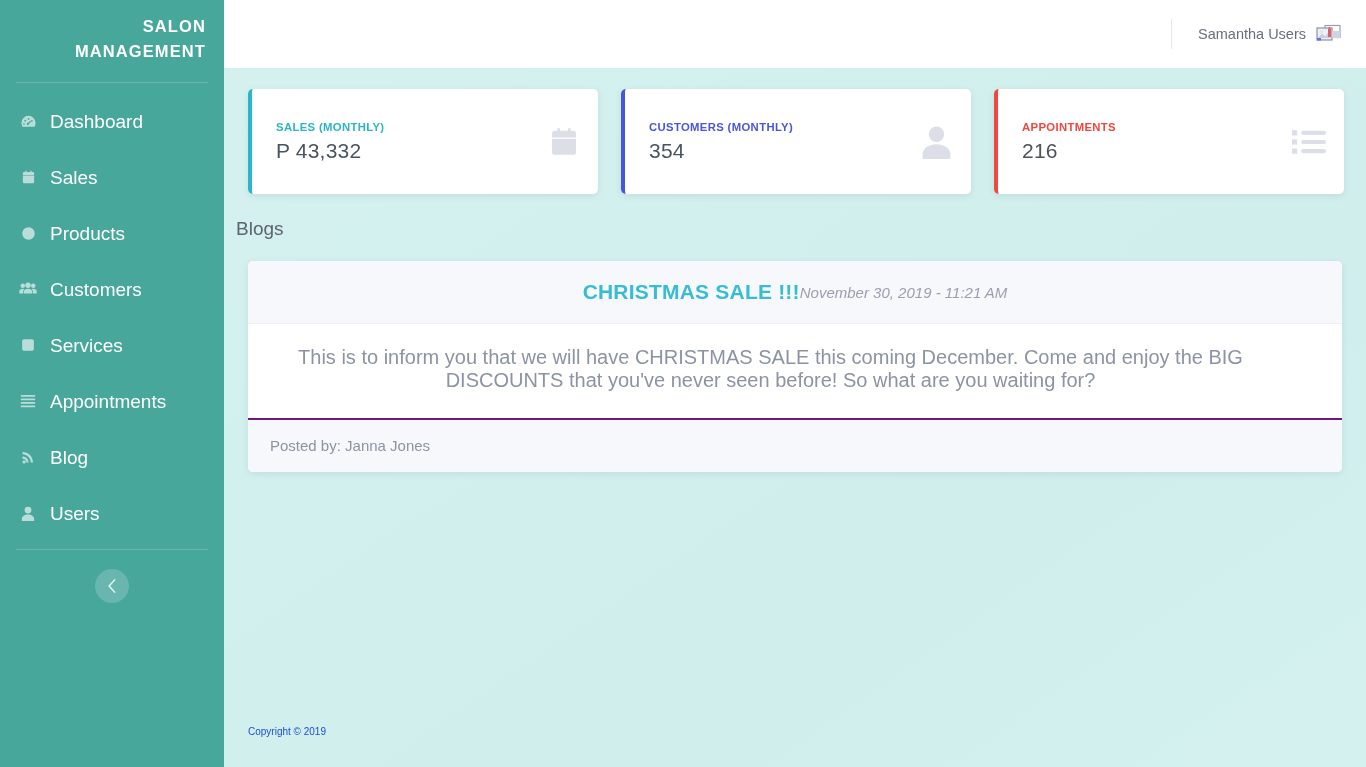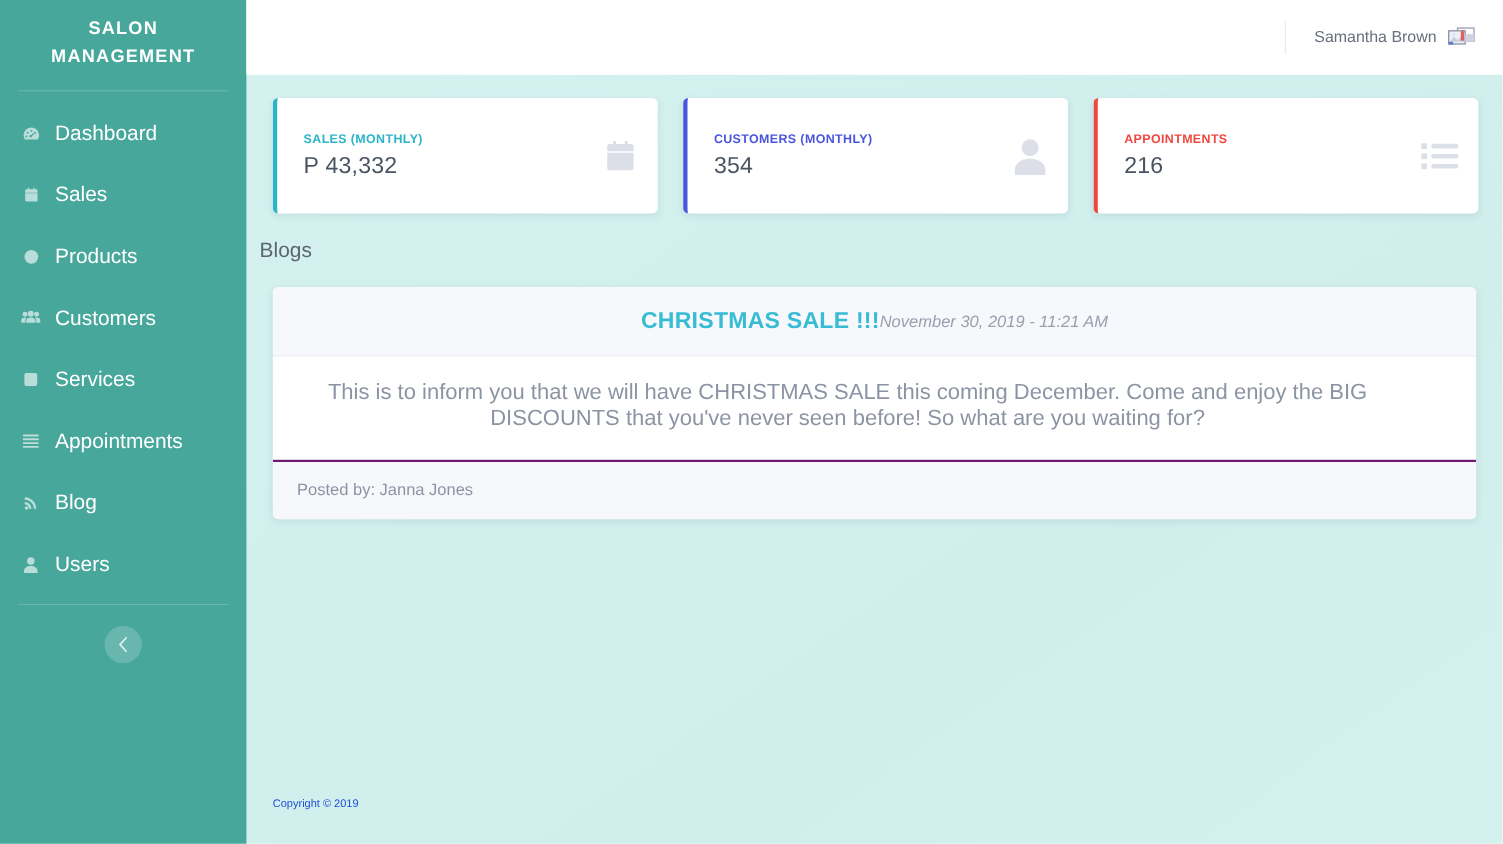--- a/index.html
+++ b/index.html
@@ -17,21 +17,21 @@
     position:absolute; left:0; top:0;
     width:224px; height:767px;
     background:#47a79b;
     display:flex; flex-direction:column;
   }
   #brand {
     color:#ffffff;
     font-weight:bold;
     font-size:16.5px;
     letter-spacing:1.1px;
-    text-align:center;
+    text-align:right;
     line-height:25px;
     padding:14px 18px 0 18px;
   }
   #brand-divider {
     height:1px;
     background:rgba(255,255,255,0.18);
     margin:18px 16px 10px 16px;
   }
   .nav-item {
     display:flex; align-items:center;
@@ -291,21 +291,21 @@
             <path d="M8.6 0.9L7.3 0 0 8l7.3 8 1.3-.9L2.3 8z"></path>
           </svg>
       </span>
     </button>
   </div>
 </aside>
 
 <header id="topbar">
   <div id="topbar-sep"></div>
   <div id="user-menu">
-    <span id="user-name">Samantha Brown</span>
+    <span id="user-name">Samantha Users</span>
     <span id="user-avatar">
       <svg width="26" height="22" viewBox="0 0 26 22">
         <rect x="9" y="2.5" width="15" height="12" fill="#ffffff" stroke="#9aa0b4" stroke-width="1.2"></rect>
         <rect x="1" y="5" width="15" height="12" fill="#eef0f6" stroke="#8d93ab" stroke-width="1.2"></rect>
         <path d="M2 15l4-4.5 3.2 3 2.6-3.2 3.5 4.7z" fill="#c9cee0"></path>
         <circle cx="5.6" cy="8.4" r="1.5" fill="#dfe3ef"></circle>
         <rect x="1" y="15" width="4" height="2.5" fill="#5b77d8"></rect>
         <rect x="12" y="6" width="3" height="8" fill="#e06060"></rect>
         <rect x="12.5" y="4.2" width="2" height="2" fill="#e06060"></rect>
         <rect x="16" y="8" width="8" height="7" fill="#cfd4e4"></rect>

